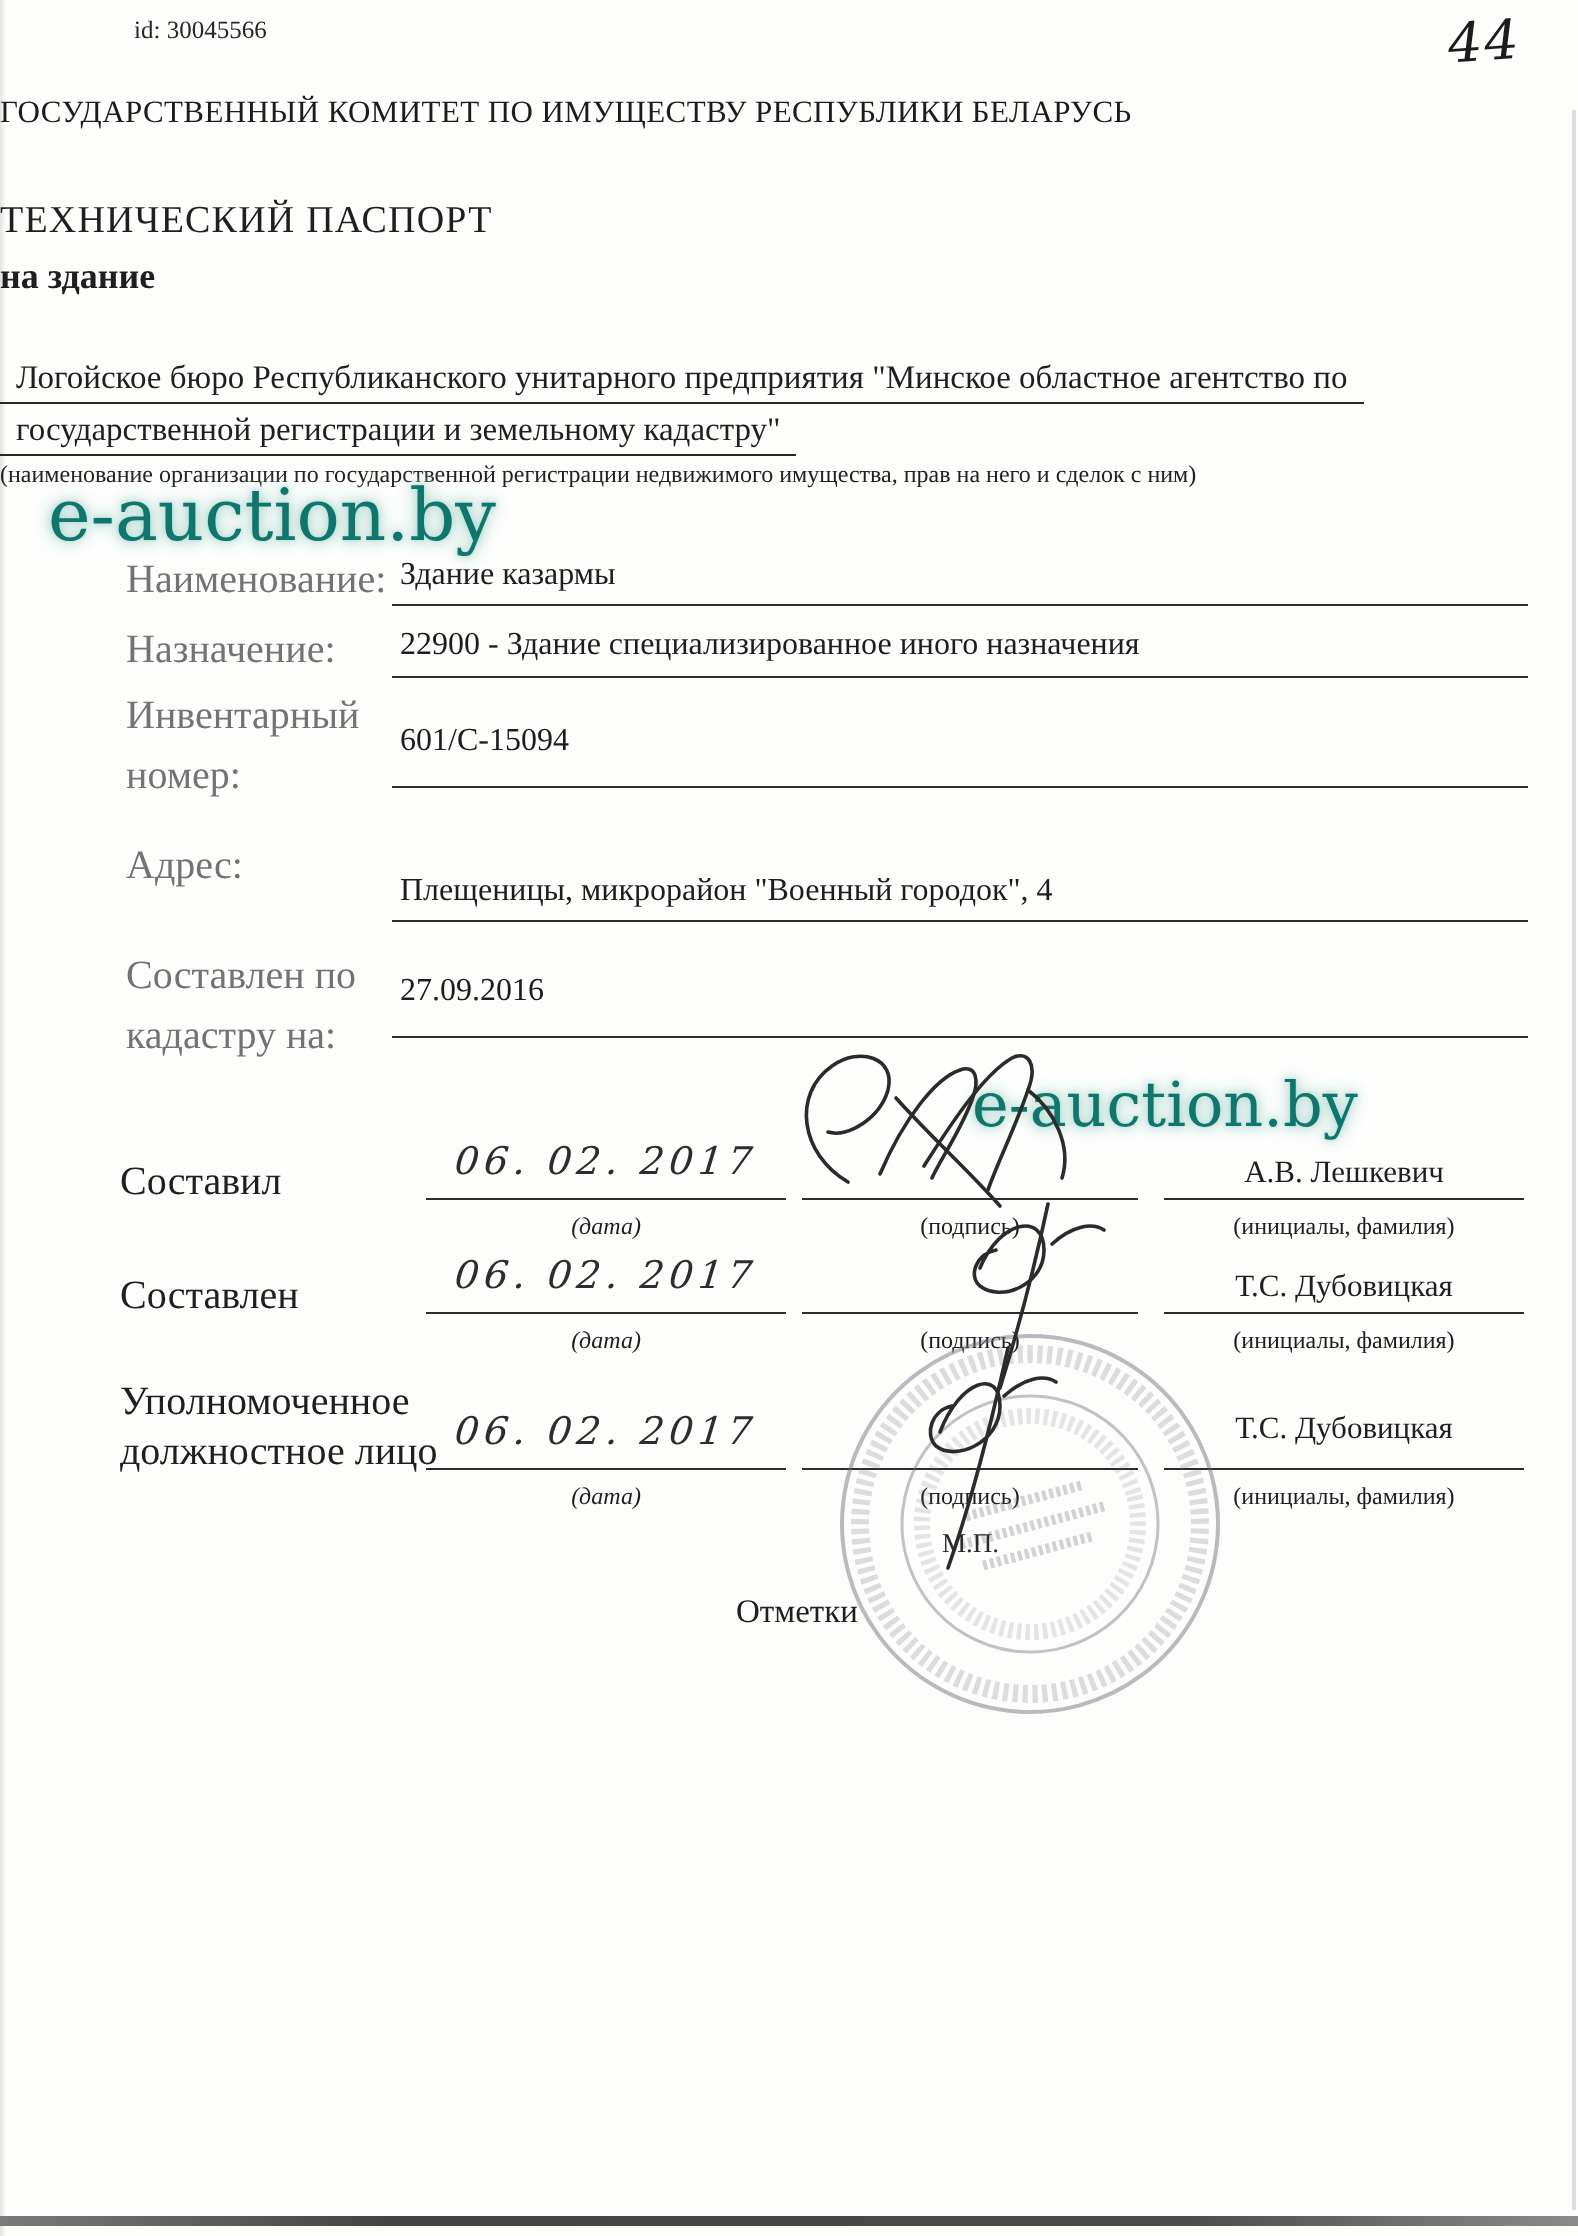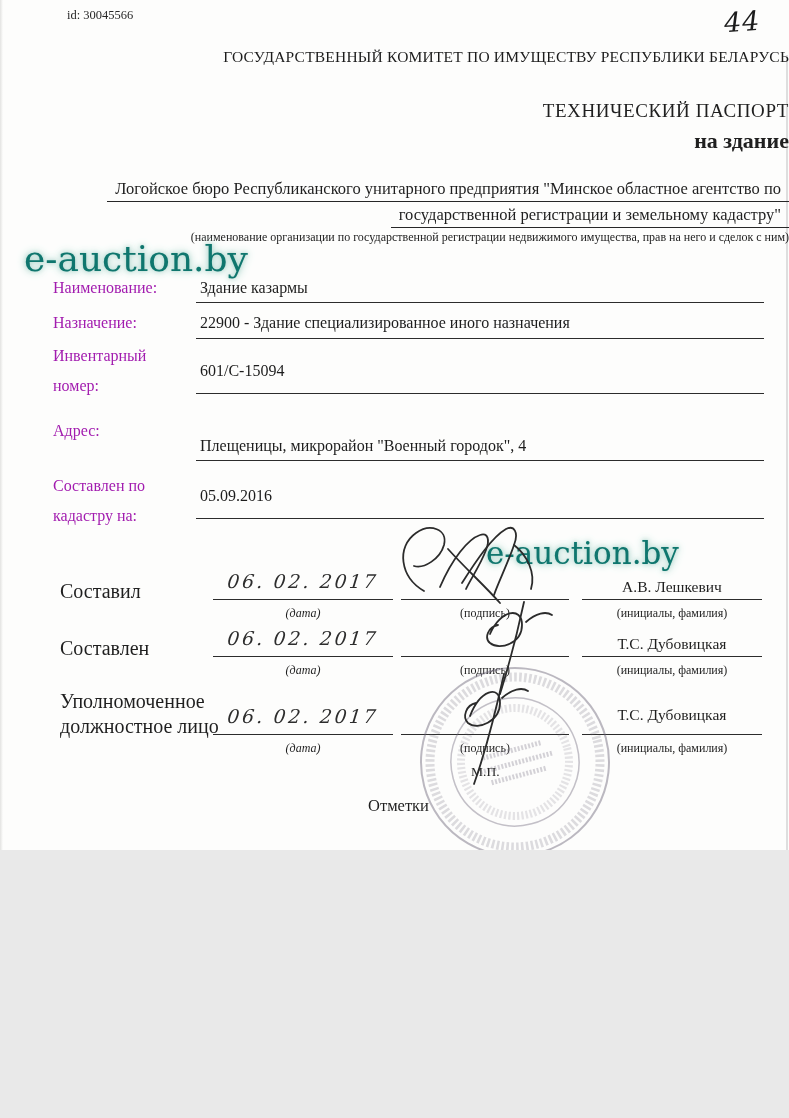--- a/index.html
+++ b/index.html
@@ -1,34 +1,34 @@
 <!DOCTYPE html>
 <html><head>
 <meta charset="utf-8">
 <style>
   * { margin:0; padding:0; box-sizing:border-box; }
   html,body { width:789px; height:1118px; }
   body { background:#e9e9e9; font-family:"Liberation Serif","DejaVu Serif",serif; }
-  .sheet { position:relative; width:789px; height:850px; background:#fdfdfc; overflow:hidden; color:#1f1f1f; }
+  .sheet { position:relative; width:789px; height:1118px; background:#fdfdfc; overflow:hidden; color:#1f1f1f; }
   .abs { position:absolute; }
-  .center { left:0; right:0; text-align:right; }
+  .center { left:0; right:0; text-align:left; }
   .scan-id { top:8px; left:67px; font-size:12.5px; color:#272727; }
   .page-num { top:6px; left:724px; font-size:27px; font-family:"DejaVu Serif",serif; font-style:italic; transform:rotate(-4deg); color:#1c1c1c; letter-spacing:1px; }
   .committee { top:48px; font-size:15.5px; letter-spacing:0.2px; color:#1c1c1c; }
   .doc-title { top:100px; font-size:19px; font-weight:normal; letter-spacing:0.6px; }
-  .doc-subtitle { top:128px; font-size:22px; font-weight:bold; }
+  .doc-subtitle { top:128px; font-size:18px; font-weight:bold; }
   .org1 { top:179px; font-size:16.5px; }
   .org2 { top:205px; font-size:16.5px; }
   .org-caption { top:230px; font-size:12px; color:#222; }
   .org-u { display:inline-block; border-bottom:1.5px solid #272727; padding:0 8px 2px 8px; }
   .wm { font-family:"DejaVu Serif",serif; color:#0f766e;
         text-shadow:0 0 4px #aed6cd, 0 0 8px #bcded6, 0 0 12px #cde8e2, 0 0 1px #aed6cd; }
   .wm1 { top:238px; left:24px; font-size:36px; }
   .wm2 { top:535px; left:486px; font-size:31px; }
-  .flabel { left:53px; font-size:16px; color:#a21caf; }
+  .flabel { left:63px; font-size:20px; color:#737373; }
   .fvalue { left:200px; font-size:16px; color:#1d1d1d; }
   .uline { border-bottom:1.5px solid #2c2c2c; height:0; }
   .vline { left:196px; width:568px; }
   .sig-role { left:60px; font-size:20px; }
   .col-date { left:213px; width:180px; text-align:center;font-style:italic; }
   .col-sign { left:401px; width:168px; text-align:center; }
   .col-name { left:582px; width:180px; text-align:center; }
   .hand { font-family:"DejaVu Serif",serif; font-style:italic; letter-spacing:2.5px; font-size:19px; color:#2d2d2d; transform:skewX(-6deg); }
   .caption { font-size:12px; color:#1e1e1e; }
   .name { font-size:15.5px; }
@@ -79,21 +79,21 @@
   <div class="abs flabel" style="top:377px">номер:</div>
   <div class="abs fvalue" style="top:362px">601/С-15094</div>
   <div class="abs uline vline" style="top:393px"></div>
 
   <div class="abs flabel" style="top:422px">Адрес:</div>
   <div class="abs fvalue" style="top:437px">Плещеницы,  микрорайон "Военный городок", 4</div>
   <div class="abs uline vline" style="top:460px"></div>
 
   <div class="abs flabel" style="top:477px">Составлен по</div>
   <div class="abs flabel" style="top:507px">кадастру на:</div>
-  <div class="abs fvalue" style="top:487px">05.09.2016</div>
+  <div class="abs fvalue" style="top:487px">27.09.2016</div>
   <div class="abs uline vline" style="top:518px"></div>
 
   <div class="abs sig-role" style="top:580px">Составил</div>
   <div class="abs col-date hand" style="top:570px">06. 02. 2017</div>
   <div class="abs uline col-date" style="top:599px"></div>
   <div class="abs uline col-sign" style="top:599px"></div>
   <div class="abs col-name name" style="top:578px">А.В. Лешкевич</div>
   <div class="abs uline col-name" style="top:599px"></div>
   <div class="abs col-date caption" style="top:606px">(дата)</div>
   <div class="abs col-sign caption" style="top:606px">(подпись)</div>

